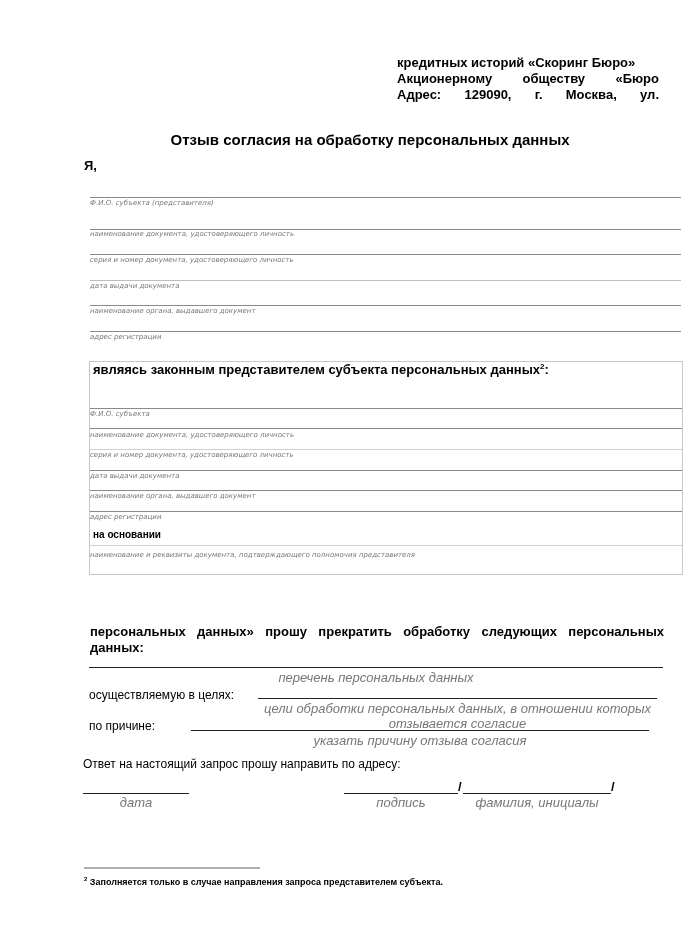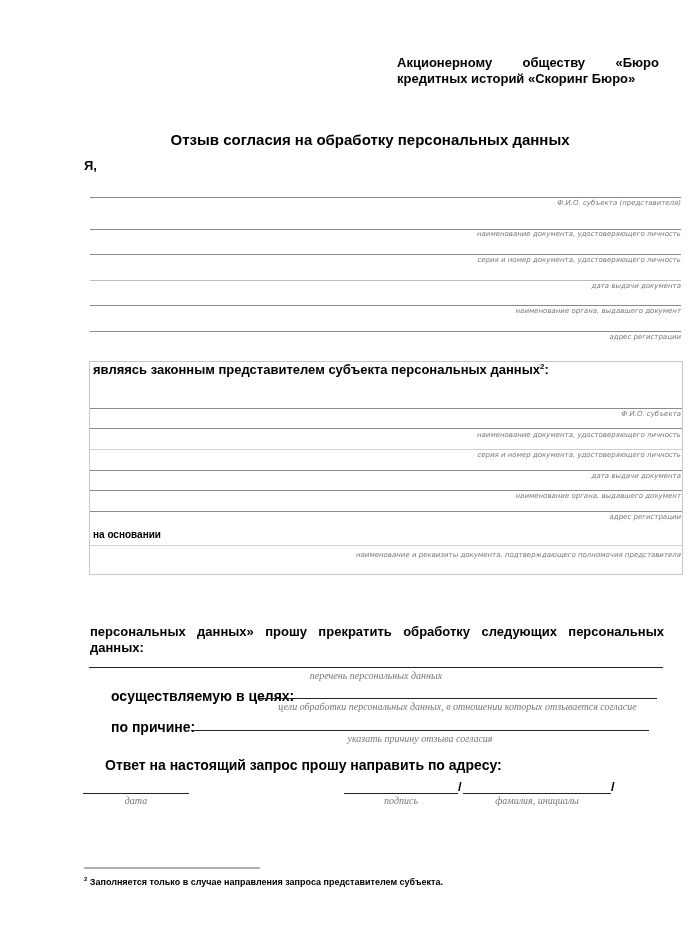--- a/index.html
+++ b/index.html
@@ -12,53 +12,54 @@
                  font-weight: bold; text-align: justify; text-align-last: left; }
     .addressee .line { display: block; text-align: justify; text-align-last: justify; }
     .addressee .line.last { text-align-last: left; }
 
     .title { left: 0; width: 740px; top: 131px; text-align: center; font-size: 15px; font-weight: bold; }
     .ya { left: 84px; top: 158px; font-size: 13px; font-weight: bold; }
 
     
     .field-line { position: absolute; left: 90px; width: 591px; height: 0;
                   border-top: 1.6px solid #8a8a8a; }
-    .field-hint { position: absolute; left: 90px; width: 591px; text-align: right;
+    .field-hint { position: absolute; left: 90px; width: 591px; text-align: left;
                   font-size: 7px; font-style: italic; color: #777; font-family: "DejaVu Sans", sans-serif; }
 
     
     .rep-box { position: absolute; left: 89px; top: 361px; width: 594px; height: 214px;
                border: 1px solid #c8c8c8; box-sizing: border-box; }
     .rep-title { position: absolute; left: 93px; top: 362px; font-size: 13px; font-weight: bold; }
     .rep-title sup { font-size: 8px; }
     .rep-line { position: absolute; left: 90px; width: 592px; height: 0; border-top: 1.6px solid #8a8a8a; }
     .rep-line.light { border-top-color: #d0d0d0; }
     .basis { position: absolute; left: 93px; top: 529px; font-size: 10px; font-weight: bold; }
 
     .para { position: absolute; left: 90px; top: 624px; width: 574px; font-size: 13px; line-height: 16px;
             font-weight: bold; text-align: justify; text-align-last: justify; }
     .para .l2 { display: block; text-align: justify; text-align-last: justify; }
 
     .blank { position: absolute; height: 0; border-top: 1.6px solid #222; }
-    .lbl { position: absolute; font-size: 14px; font-weight: bold; margin-left: 22px; }
-    .hint { position: absolute; font-size: 10px; font-style: italic; color: #777; text-align: center;
-            font-family: Liberation Serif, serif; }
+    .lbl { position: absolute; font-size: 12px; font-weight: normal; }
+    .hint { position: absolute; font-size: 13px; font-style: italic; color: #777; text-align: center;
+            font-family: Liberation Sans, sans-serif; }
 
     .footnote-rule { position: absolute; left: 84px; top: 867px; width: 176px; height: 0;
                      border-top: 2px solid #b0b0b0; }
     .footnote { position: absolute; left: 84px; top: 876px; font-size: 9px; font-weight: bold; }
     .footnote sup { font-size: 6px; }
     .slash { position: absolute; font-size: 13px; font-weight: bold; }
   </style>
 </head>
 <body>
 
 <div class="abs addressee">
+  <span class="line" style="text-align-last:left">кредитных историй «Скоринг Бюро»</span>
   <span class="line">Акционерному обществу «Бюро</span>
-  <span class="line" style="text-align-last:left">кредитных историй «Скоринг Бюро»</span>
+  <span class="line">Адрес: 129090, г. Москва, ул.</span>
 </div>
 
 <div class="abs title">Отзыв согласия на обработку персональных данных</div>
 <div class="abs ya">Я,</div>
 
 <div class="field-line" style="top:197px"></div>
 <div class="field-hint" style="top:199px">Ф.И.О. субъекта (представителя)</div>
 <div class="field-line" style="top:229px"></div>
 <div class="field-hint" style="top:230px">наименование документа, удостоверяющего личность</div>
 <div class="field-line" style="top:254px"></div>

